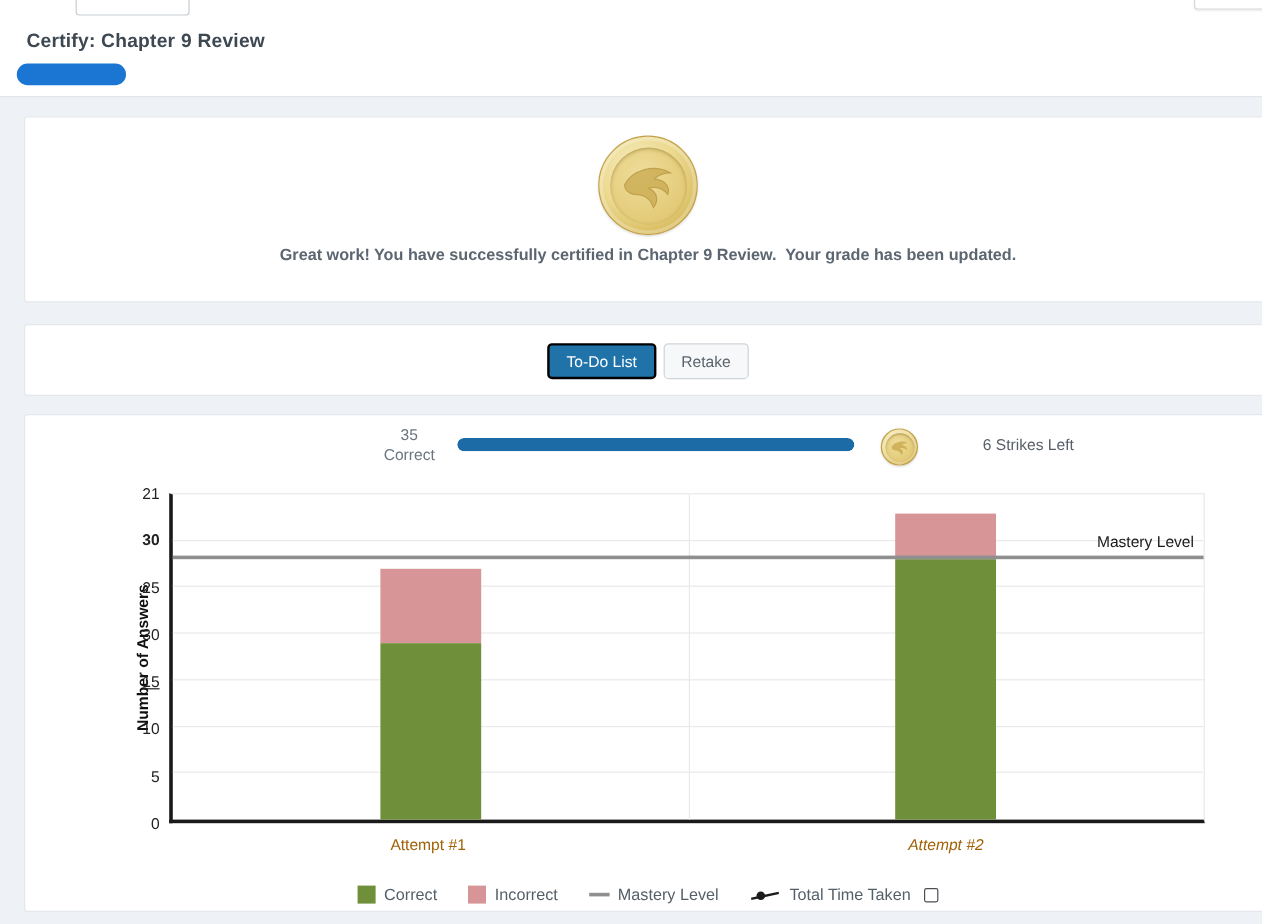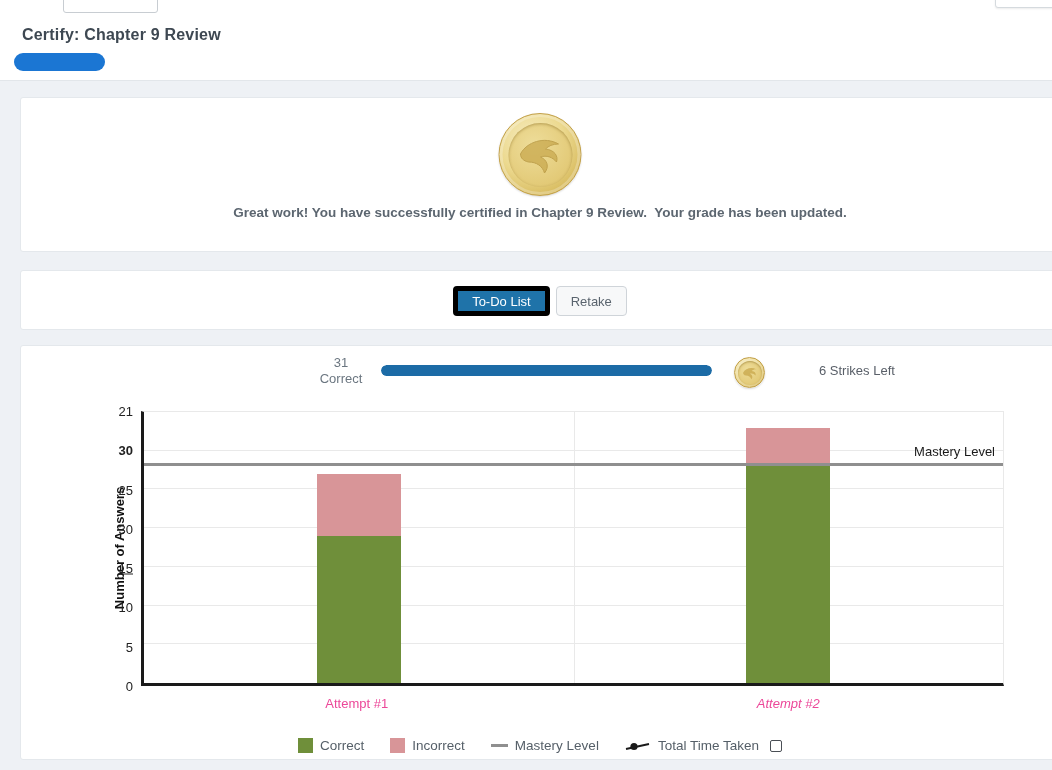--- a/index.html
+++ b/index.html
@@ -60,21 +60,21 @@
     white-space:pre-wrap;
   }
 
   
   .actions-row { position:absolute; left:0; top:15px; width:100%; display:flex; justify-content:center; gap:6px; }
   .btn {
     height:30px; padding:0 14px; font-size:13px; border-radius:4px;
     display:flex; align-items:center; cursor:pointer;
     font-family:"Liberation Sans","DejaVu Sans",sans-serif;
   }
-  .btn-primary { background:#1f73a9; color:#fff; border:5px solid #000000; }
+  .btn-primary { background:#1f73a9; color:#fff; border:2px solid #000000; }
   .btn-default { background:#f7f8f9; color:#5a646e; border:1px solid #cfd4d9; }
 
   
   .progress-count { position:absolute; left:290px; top:9px; width:60px; text-align:center;
     font-size:13px; color:#6b7680; line-height:16px; }
   .progress-track { position:absolute; left:360px; top:19px; width:331px; height:11px;
     border-radius:6px; overflow:hidden; }
   .progress-fill { width:100%; height:100%; background:#1c6ba6; border-radius:6px; }
   .strikes-label { position:absolute; left:798px; top:17px; font-size:13px; color:#5a6069; }
 
@@ -92,21 +92,21 @@
   .bar-seg { width:100%; }
   .mastery-line { position:absolute; left:0; width:100%; height:3px; background:#8f8f8f; z-index:2; }
   .mastery-label { position:absolute; right:8px; font-size:13px; color:#1a1a1a; z-index:2; }
   .y-ticks { position:absolute; left:0; top:65px; width:112px; height:275px; }
   .ytick { position:absolute; right:0; transform:translateY(50%); font-size:13px; color:#222; }
   .y-axis-title {
     position:absolute; left:98px; top:202px; transform:translate(-50%,-50%) rotate(-90deg);
     transform-origin:center; font-size:13px; font-weight:bold; color:#111; white-space:nowrap;
   }
   .x-labels { position:absolute; left:120px; top:350px; width:863px; height:18px; }
-  .xlabel { position:absolute; transform:translateX(-50%); font-size:13px; color:#ec4899; white-space:nowrap; }
+  .xlabel { position:absolute; transform:translateX(-50%); font-size:13px; color:#a16207; white-space:nowrap; }
 
   
   .legend-row { position:absolute; left:0; top:392px; width:100%;
     display:flex; justify-content:center; align-items:center; gap:26px; }
   .legend-item { display:flex; align-items:center; gap:7px; font-size:13.5px; color:#555f68; }
   .swatch { width:15px; height:15px; }
   .dash { width:17px; height:3px; background:#8f8f8f; }
   .checkbox { width:12px; height:12px; border:1px solid #4a4f55; border-radius:2px; background:#fff; margin-left:4px; cursor:pointer; }
 </style>
 </head>
@@ -133,21 +133,21 @@
 <div class="card card-actions">
   <div class="actions-row">
     <button class="btn btn-primary">To-Do List</button>
     <button class="btn btn-default">Retake</button>
   </div>
 </div>
 
 <div class="card card-chart">
 
   <div class="progress-count">
-    <div>31</div>
+    <div>35</div>
     <div>Correct</div>
   </div>
   <div class="progress-track">
     <div class="progress-fill" style="background: rgb(28, 107, 166);"></div>
   </div>
   <div class="coin coin-small">
     <div class="coin-inner-small">
       <svg width="18" height="16" viewBox="0 0 52 46">
         <path d="M6 22 C12 10, 30 4, 44 12 C38 12, 34 14, 31 17 C40 18, 44 24, 42 30 C38 25, 32 23, 26 25 C33 28, 35 35, 30 41 C28 34, 22 30, 14 30 C9 29, 6 26, 6 22 Z" fill="#c9a94e" opacity="0.8"></path>
       </svg>

